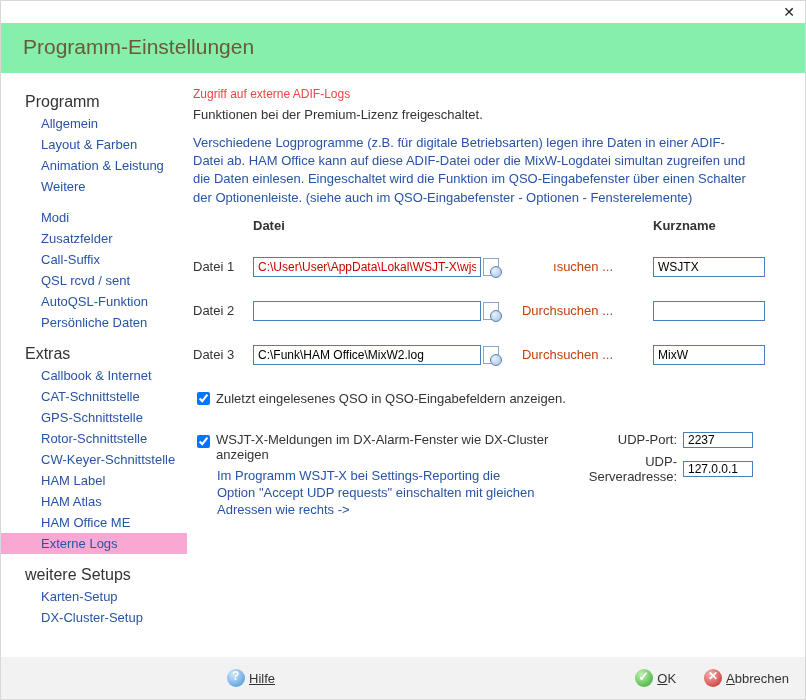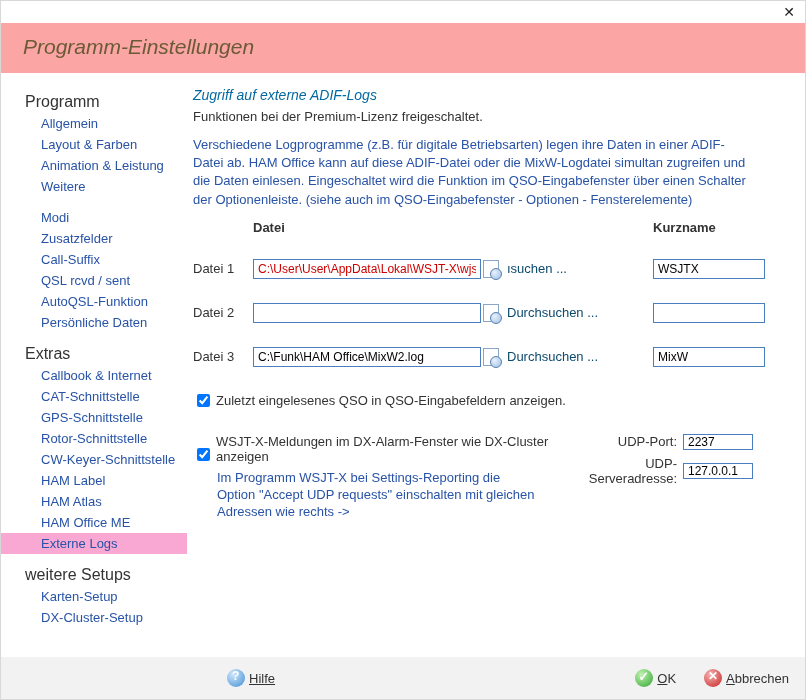--- a/index.html
+++ b/index.html
@@ -16,25 +16,24 @@
     position: relative;
     display: flex; flex-direction: column;
   }
   .titlebar {
     height: 22px;
     display: flex; justify-content: flex-end; align-items: center;
     padding-right: 10px;
   }
   .close-x { font-size: 14px; color: #222; cursor: default; }
   .banner {
-    background: #fca5a5;
+    background: #86efac;
     padding: 12px 22px 14px 22px;
     font-size: 21px;
     color: #6b5a36;
-    font-style: italic;
   }
   .body {
     flex: 1; display: flex; min-height: 0;
   }
   .sidebar {
     width: 186px;
     padding: 18px 0 0 0;
     box-sizing: border-box;
   }
   .sidebar .section-title {
@@ -56,24 +55,23 @@
   .sidebar .spacer { height: 10px; }
 
   .content {
     flex: 1;
     padding: 14px 20px 0 6px;
     box-sizing: border-box;
     position: relative;
   }
   .content h2 {
     font-weight: normal;
-    font-size: 14px;
-    color: #0369a1;
+    font-size: 12px;
+    color: #ef4444;
     margin: 0 0 6px 0;
-    font-style: italic;
   }
   .subtitle {
     color: #333;
     margin-bottom: 12px;
   }
   .blurb {
     color: #2853a6;
     line-height: 1.4;
     margin-bottom: 11px;
     max-width: 560px;
@@ -111,35 +109,35 @@
   }
   .browse-icon::before {
     content: "";
     position: absolute;
     right: -4px; bottom: -3px;
     width: 10px; height: 10px;
     border: 1px solid #5a80b0;
     border-radius: 50%;
     background: radial-gradient(circle at 35% 35%, #e8f1fb, #9ec1e6);
   }
-  .browse-label { color: #0c4a6e; padding-left:4px; }
+  .browse-label { color: #c2410c; padding-left:4px;text-align:right; }
   .check-row {
     margin-top: 24px;
     display: flex; align-items: center;
   }
   .check-row input { margin-right: 6px; }
   .wsjt-block {
     margin-top: 24px;
     display: flex;
     align-items: flex-start;
     justify-content: space-between;
     max-width: 560px;
   }
   .wsjt-left { max-width: 380px; }
-  .wsjt-left .chk { display: flex; align-items: flex-end; }
+  .wsjt-left .chk { display: flex; align-items: flex-start; }
   .wsjt-left .chk input { margin-right: 6px; }
   .wsjt-note {
     color: #2853a6;
     margin: 6px 0 0 24px;
     line-height: 1.3;
     max-width: 320px;
   }
   .wsjt-right {
     text-align: right;
   }

